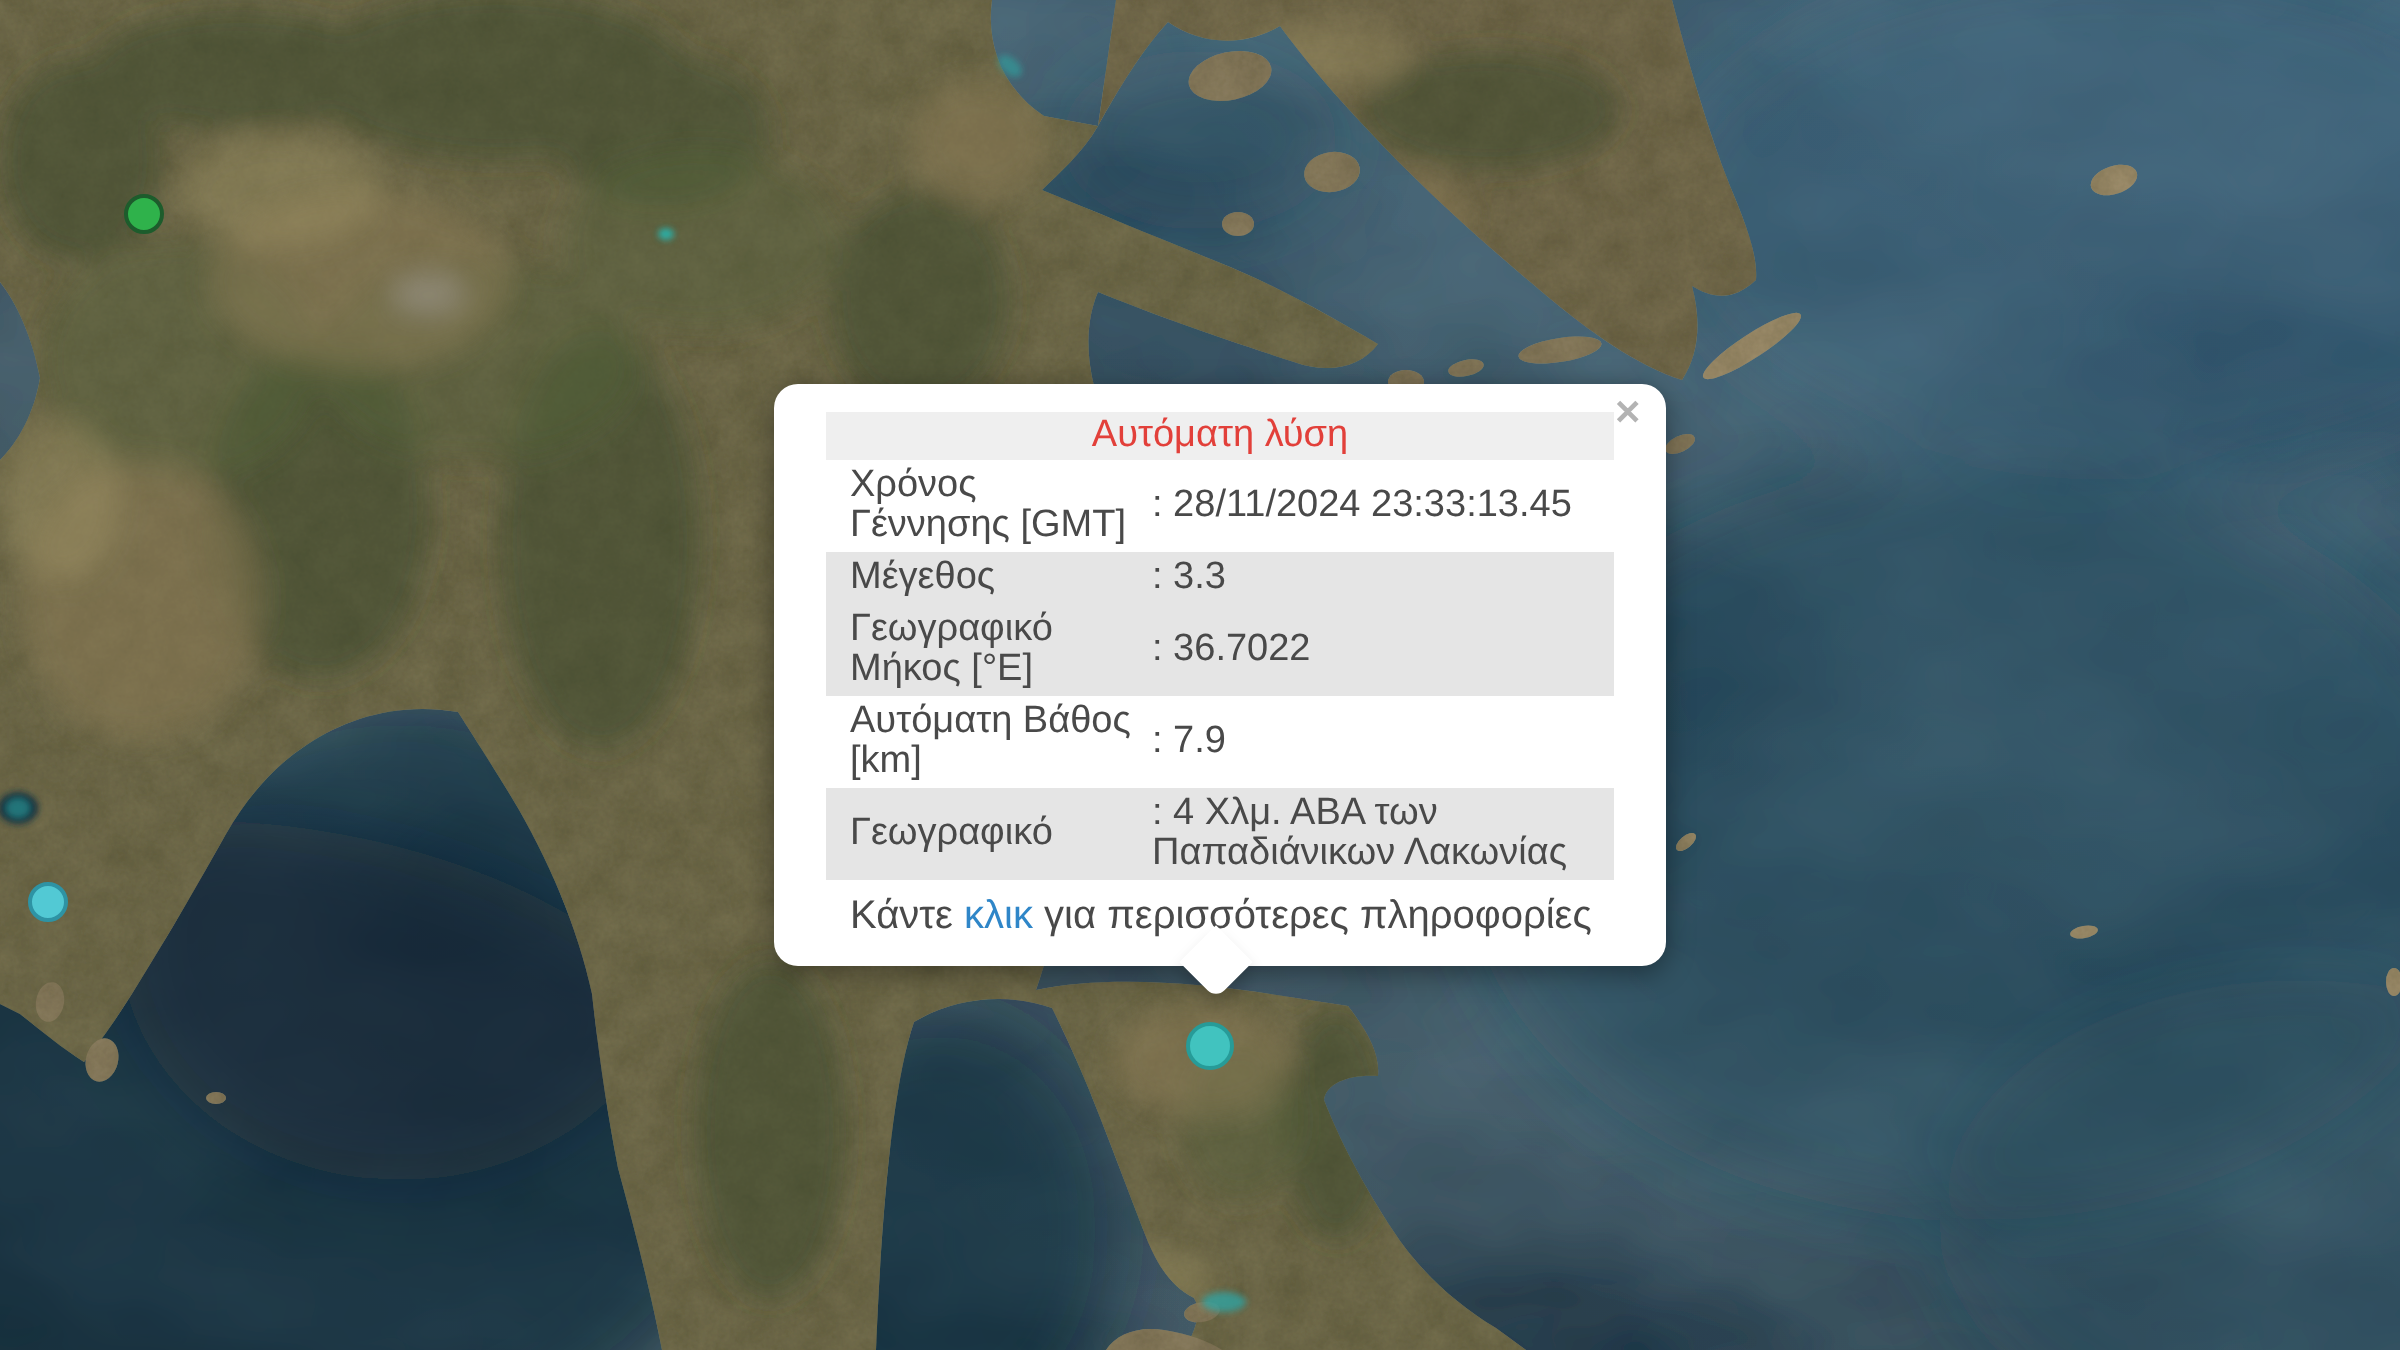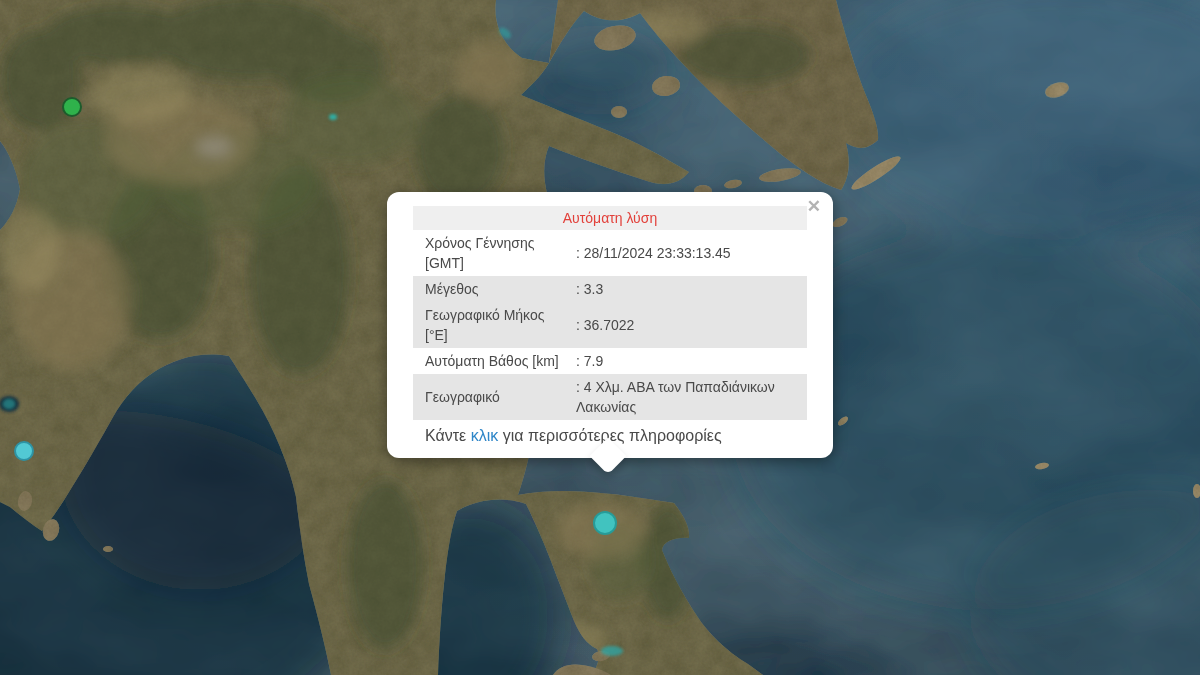--- a/index.html
+++ b/index.html
@@ -25,27 +25,27 @@
   .popup-tail{
     position:absolute;bottom:-11px;left:208px;width:26px;height:26px;
     background:#fff;transform:rotate(45deg);border-radius:0 0 6px 0;
     box-shadow:4px 4px 8px rgba(0,0,0,.18);
   }
   .popup-close{
     position:absolute;top:2px;right:8px;border:none;background:none;
     font-size:17px;font-weight:bold;color:#b3b3b3;cursor:pointer;padding:4px;
     font-family:"Liberation Sans",sans-serif;line-height:1;
   }
-  table.eq{border-collapse:collapse;width:100%;font-size:14px;color:#494949;}
+  table.eq{border-collapse:collapse;width:100%;font-size:19px;color:#494949;}
   table.eq td{vertical-align:middle;line-height:20px;}
   td.hdr{text-align:center;color:#e2403a;padding:2px 0;background:#efefef;}
   td.lbl{width:145px;padding:3px 0 3px 12px;}
   td.val{padding:3px 0 3px 6px;}
   tr.stripe td{background:#e5e5e5;}
-  .popup-footer{margin:7px 0 0 12px;font-size:16px;color:#494949;}
+  .popup-footer{margin:7px 0 0 12px;font-size:20px;color:#494949;}
   .popup-footer a{color:#2f86c8;text-decoration:none;cursor:pointer;}
 </style>
 </head>
 <body>
 
 <div class="map-stage">
 <svg width="1200" height="675" viewBox="0 0 1200 675" xmlns="http://www.w3.org/2000/svg">
   <defs>
     <linearGradient id="seaGrad" x1="0" y1="1" x2="1" y2="0">
       <stop offset="0" stop-color="#0d2131"></stop>

